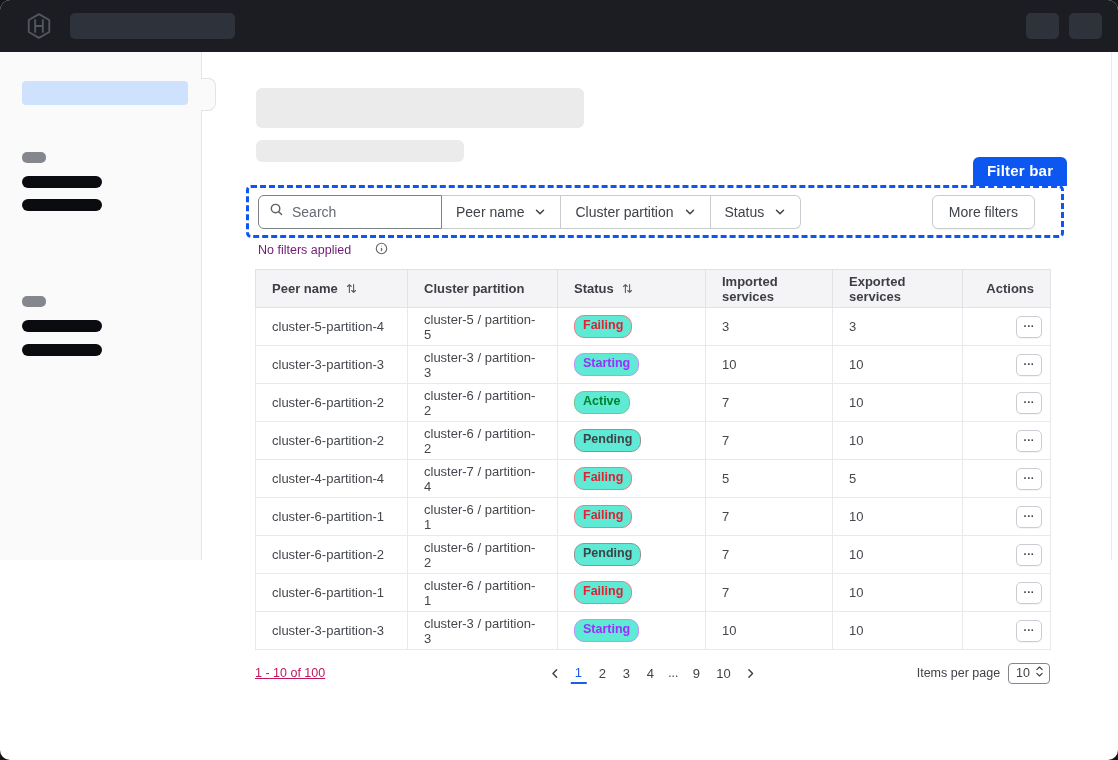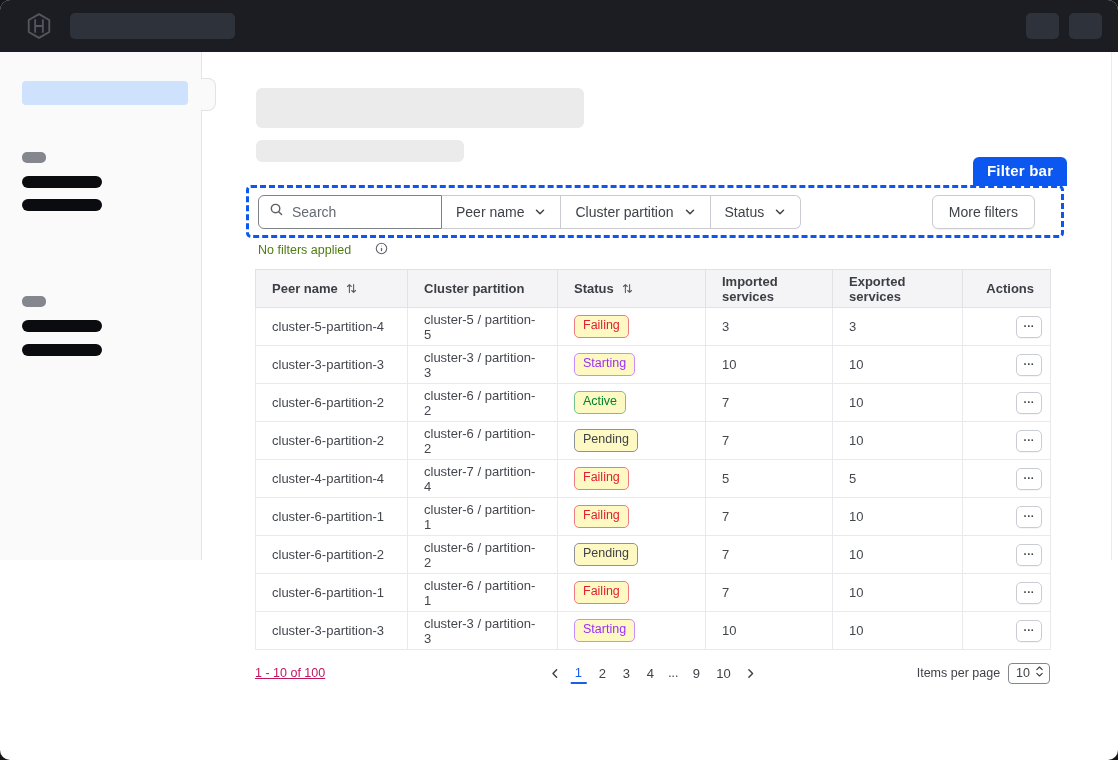--- a/index.html
+++ b/index.html
@@ -70,40 +70,40 @@
     font-size:14px; color:#3f4248; cursor:pointer;
   }
   .seg:last-child { border-radius:0 6px 6px 0; }
   .more-filters {
     margin-left:auto; height:34px; padding:0 16px; background:#fff;
     border:1px solid #c9cbd0; border-radius:6px; font-size:14px; color:#3f4248;
     font-family:inherit; box-shadow:0 1px 1px rgba(0,0,0,.05); cursor:pointer;
   }
   .no-filters {
     position:absolute; left:56px; top:190px; display:flex; align-items:center; gap:24px;
-    font-size:12.5px; color:#4d7c0f;
+    font-size:12.5px; color:#701a75;
   }
   
   .peers-table {
     position:absolute; left:53px; top:217px; width:795px;
     border-collapse:collapse; table-layout:fixed; background:#fff;
   }
   .peers-table th {
     height:38px; background:#f4f4f6; border:1px solid #e1e2e6;
     font-size:13px; font-weight:bold; color:#3b3e45; text-align:left; padding:0 16px;
   }
   .peers-table th .th-inner { display:flex; align-items:center; gap:8px; }
   .peers-table th.align-right .th-inner { justify-content:flex-end;margin-left:31px; }
   .peers-table td {
     height:38px; border:1px solid #e8e9ec; font-size:13px; color:#44474d; padding:0 16px;
   }
   .peers-table td.actions { text-align:right; padding-right:8px; }
   .badge {
-    display:inline-block; padding:2px 8px 3px; border:1px solid; border-radius:5px;
-    font-size:12.5px; background:#fef9c3; line-height:1.25;
+    display:inline-block; padding:2px 8px 3px; border:1px solid; border-radius:10px;
+    font-size:12.5px; background:#5eead4; line-height:1.25;font-weight:bold;
   }
   .row-menu {
     width:26px; height:22px; border:1px solid #c9ccd2; border-radius:5px; background:#fff;
     color:#3f4248; font-size:11px; font-weight:bold; letter-spacing:0;
     box-shadow:0 1px 0 rgba(0,0,0,.04); cursor:pointer; line-height:1;
   }
   
   .table-footer {
     position:absolute; left:53px; top:607px; width:795px; height:28px;
     display:flex; align-items:center;

